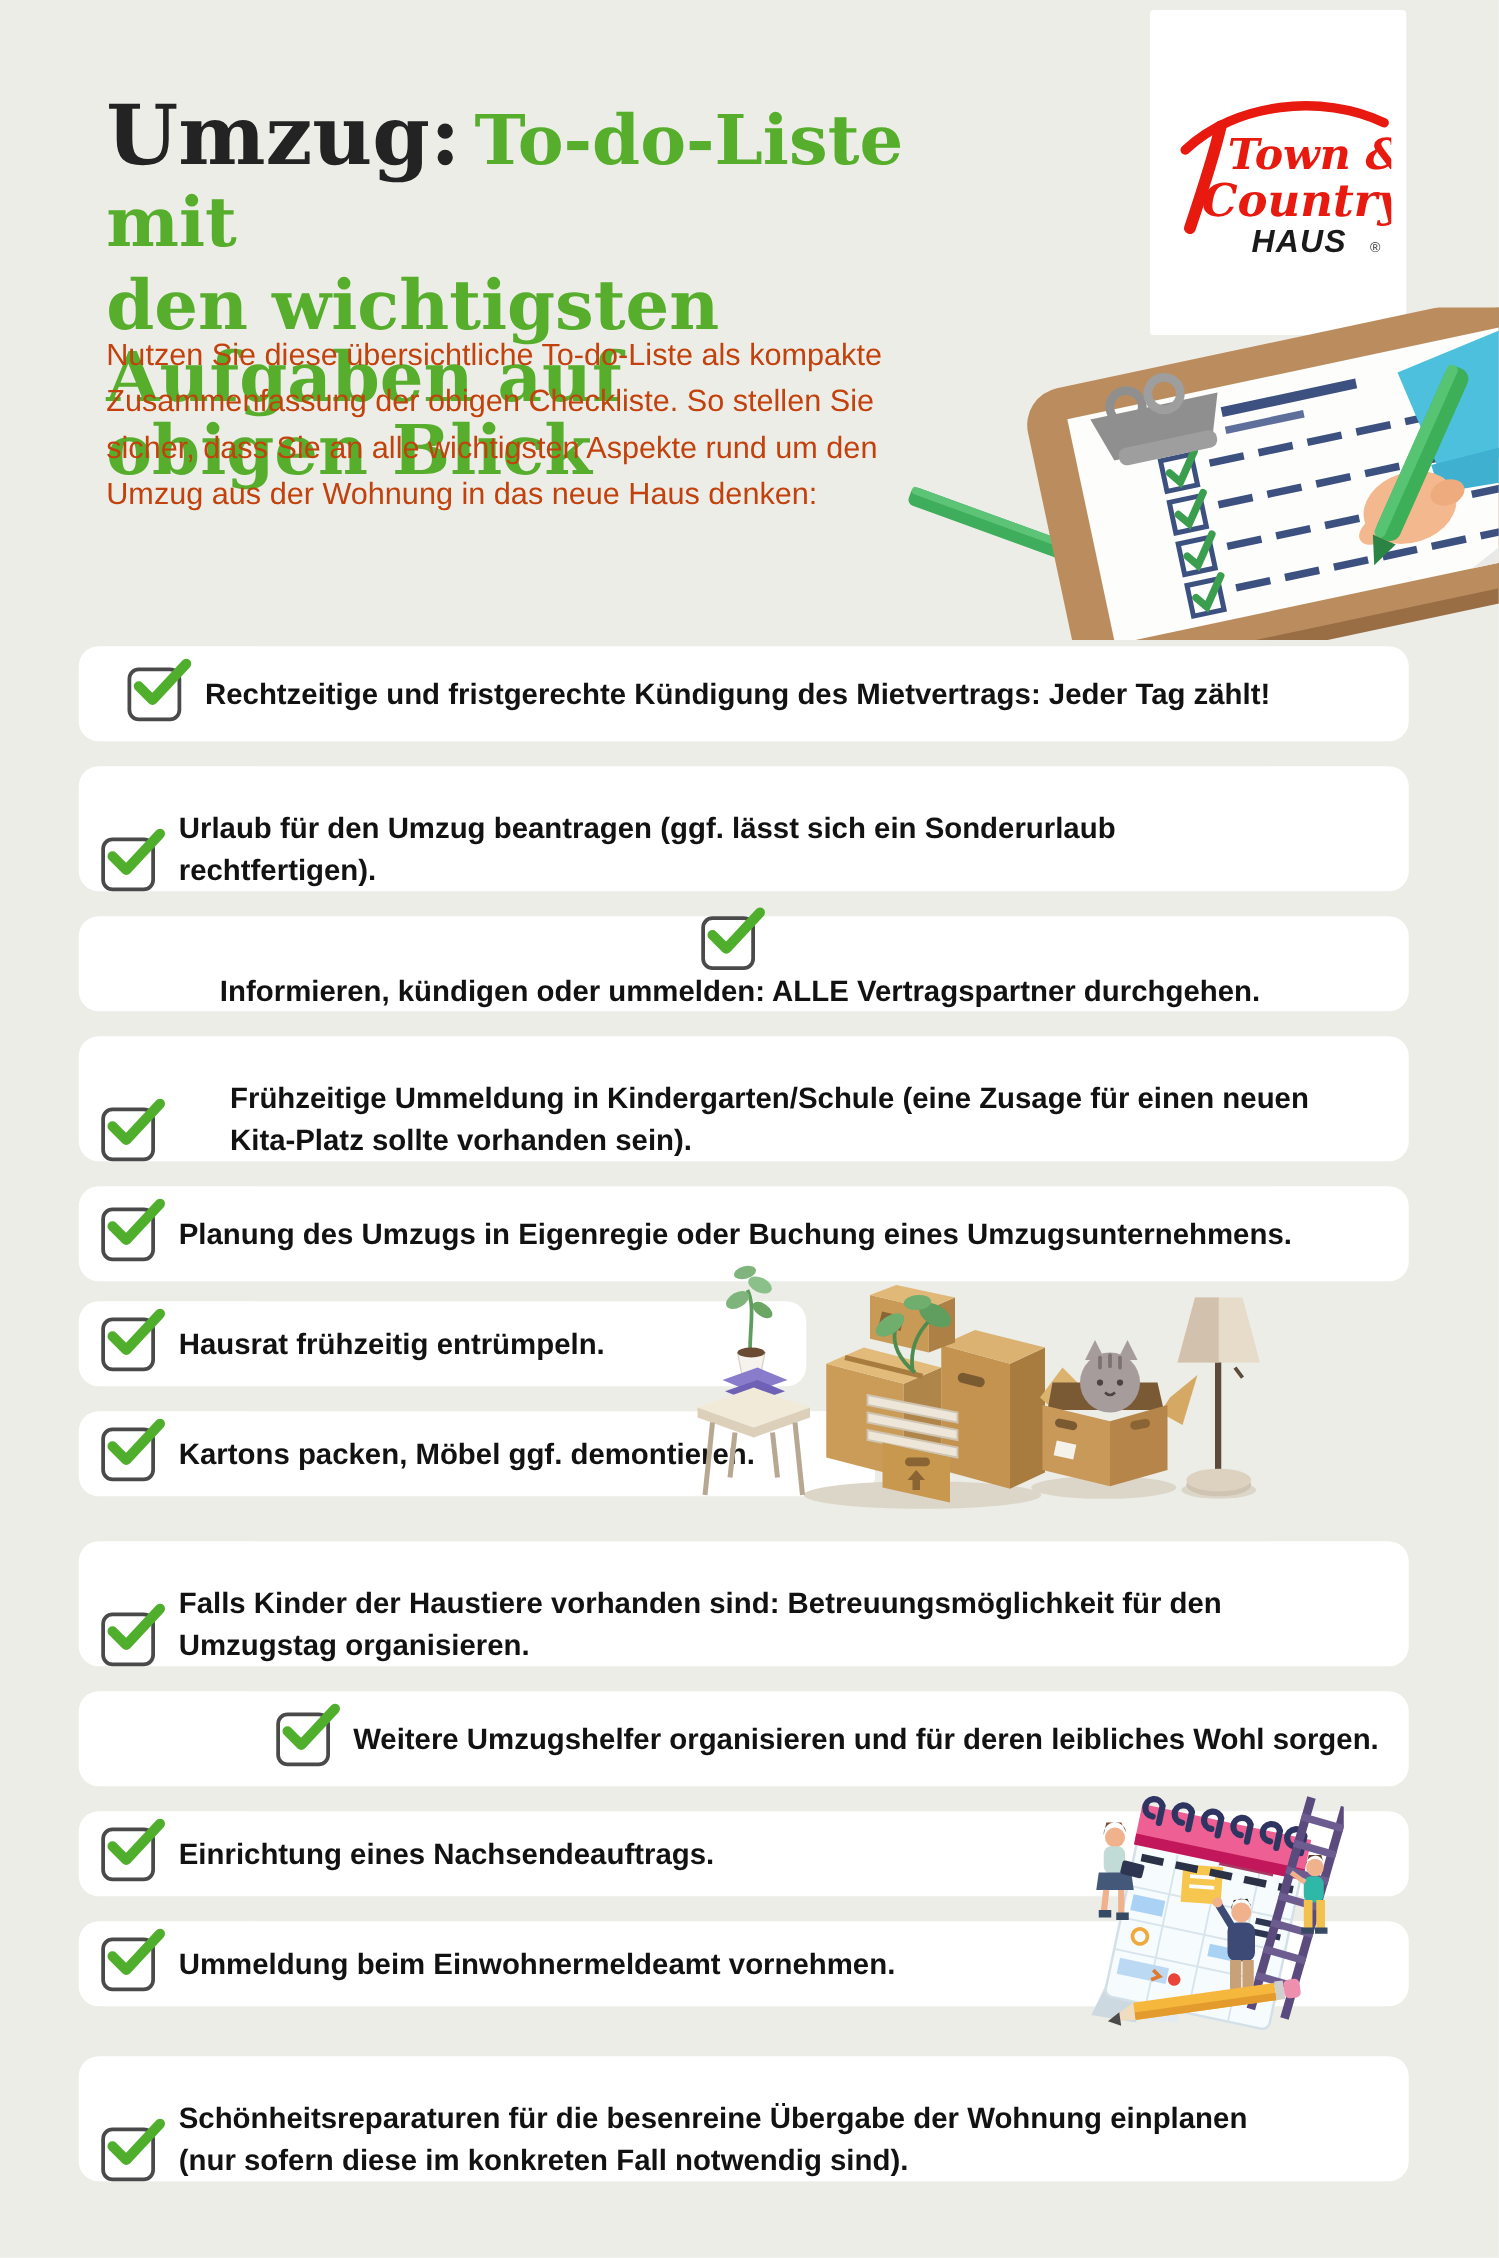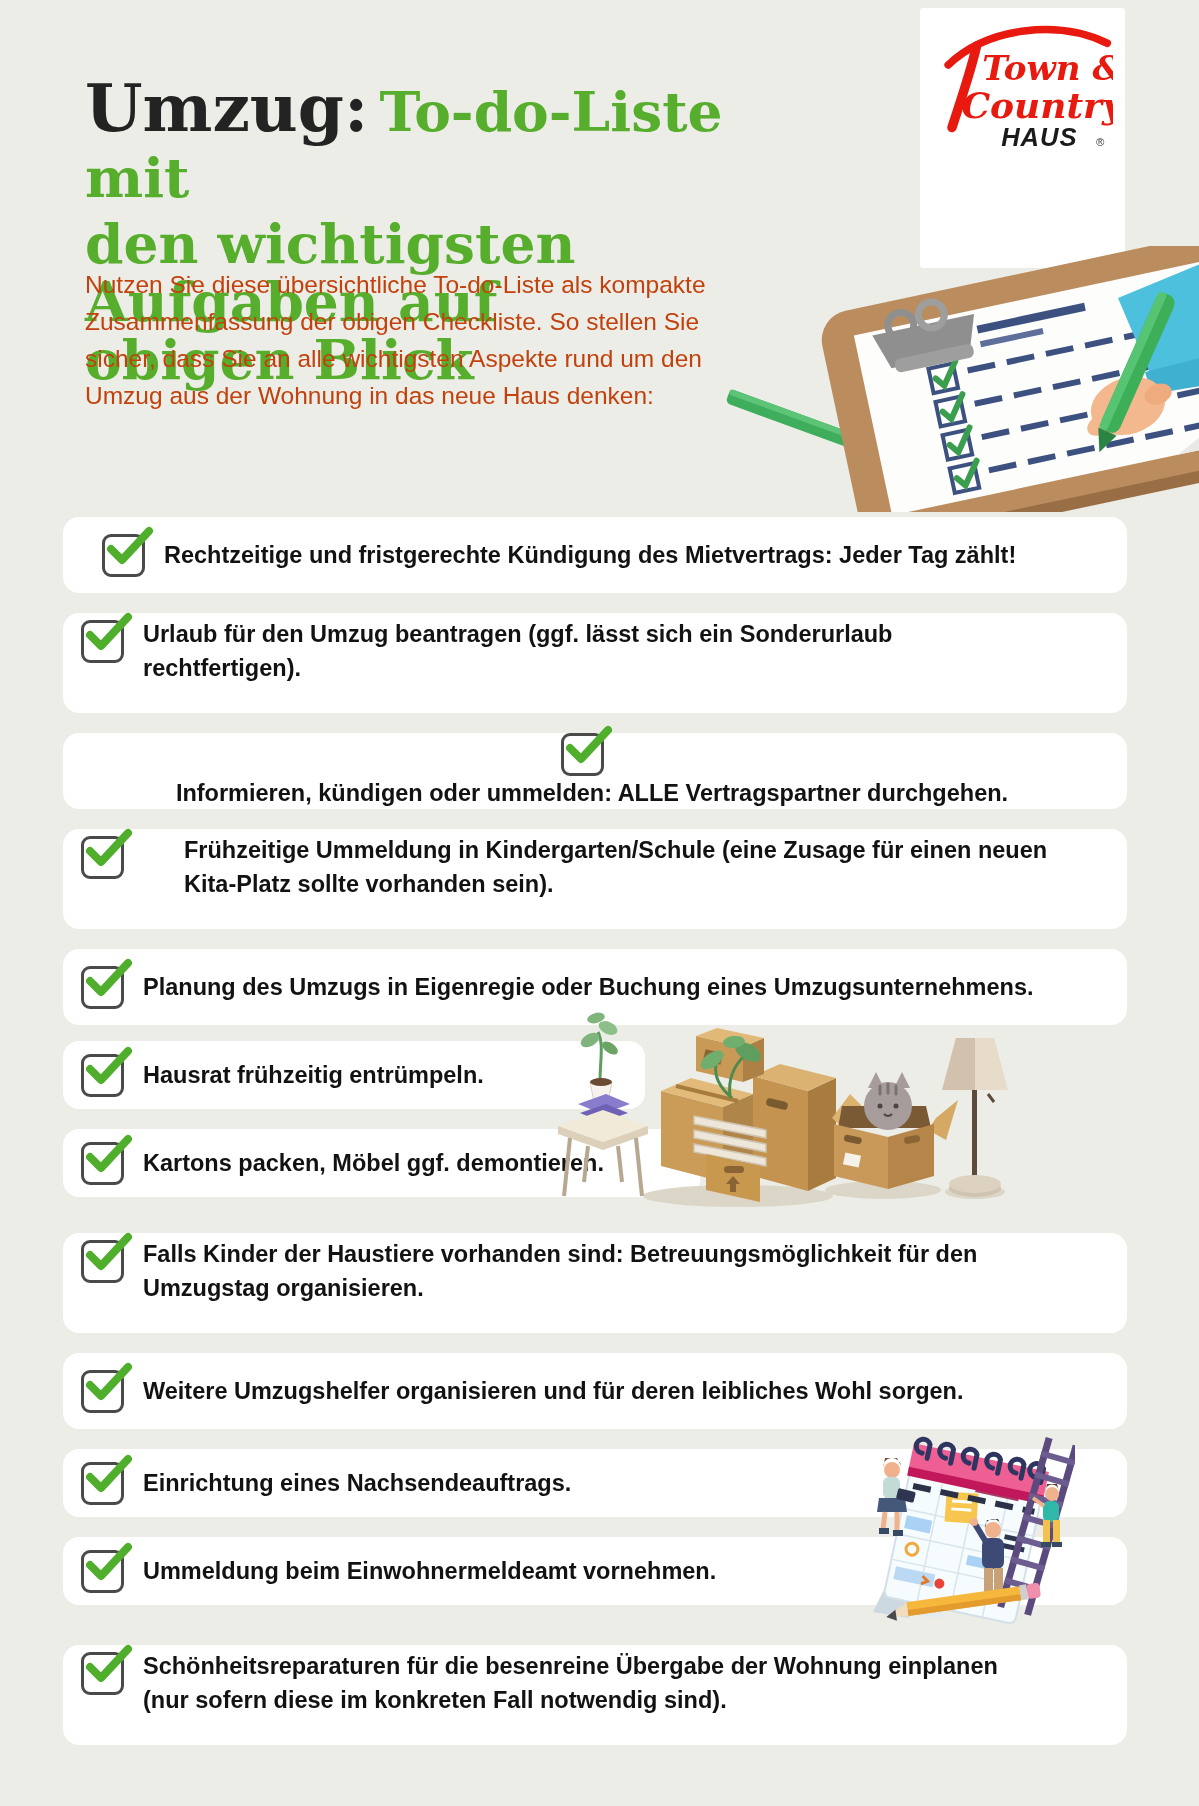--- a/index.html
+++ b/index.html
@@ -10,49 +10,49 @@
     font-family:"Liberation Sans", sans-serif;
     overflow:hidden;
   }
   
   .title{position:absolute;left:85px;top:58px;width:720px;
     font-family:"DejaVu Serif", serif;font-weight:bold;line-height:58px;}
   .title .t-black{color:#232323;font-size:66px;}
   .title .t-green{color:#56ae2c;font-size:55px;}
   .title .t-line{display:block;}
   .logo-card{position:absolute;left:920px;top:8px;width:205px;height:260px;
-    background:#ffffff;border-radius:3px;display:flex;align-items:flex-start;justify-content:center;}
+    background:#ffffff;border-radius:3px;display:flex;align-items:center;justify-content:center;}
   
   .intro{position:absolute;left:85px;top:266px;width:660px;
     font-size:24.5px;line-height:37px;color:#c2410c;}
   
   .clipboard-wrap{position:absolute;left:690px;top:246px;width:510px;height:266px;}
   .boxes-wrap{position:absolute;left:548px;top:996px;width:462px;height:214px;}
   .calendar-wrap{position:absolute;left:845px;top:1430px;width:230px;height:202px;z-index:5;}
   
   .card{position:absolute;left:63px;width:1064px;background:#ffffff;border-radius:16px;
     display:flex;align-items:center;box-sizing:border-box;padding:0 24px 0 18px;}
-  .card.two{align-items:flex-start;padding-top:4px;}
+  .card.two{align-items:flex-end;padding-top:4px;}
   .cbx{flex:0 0 auto;position:relative;width:37px;height:37px;margin-right:19px;
     border:3px solid #4a4a4a;border-radius:9px;background:#fff;}
   .card.two .cbx{margin-top:3px;}
   .cbx svg{position:absolute;left:2px;top:-10px;overflow:visible;}
   .item-text{margin:0;font-size:23.5px;font-weight:bold;color:#121212;line-height:34px;}
   .c1{top:517px;height:76px;padding-left:39px;}
   .c2{top:613px;height:100px;}
   .c2 .item-text{max-width:830px;}
   .c3{top:733px;height:76px;flex-direction:column;}
   .c4{top:829px;height:100px;gap:41px;}
   .c4 .item-text{max-width:880px;}
   .c5{top:949px;height:76px;}
   .c6{top:1041px;height:68px;width:582px;}
   .c7{top:1129px;height:68px;width:637px;}
   .c8{top:1233px;height:100px;}
   .c8 .item-text{max-width:840px;}
-  .c9{top:1353px;height:76px;}
+  .c9{top:1353px;height:76px;justify-content:flex-end;}
   .c10{top:1449px;height:68px;}
   .c11{top:1537px;height:68px;}
   .c12{top:1645px;height:100px;}
   .c12 .item-text{max-width:900px;}
 </style>
 </head>
 <body>
 
 <div class="page">
 

